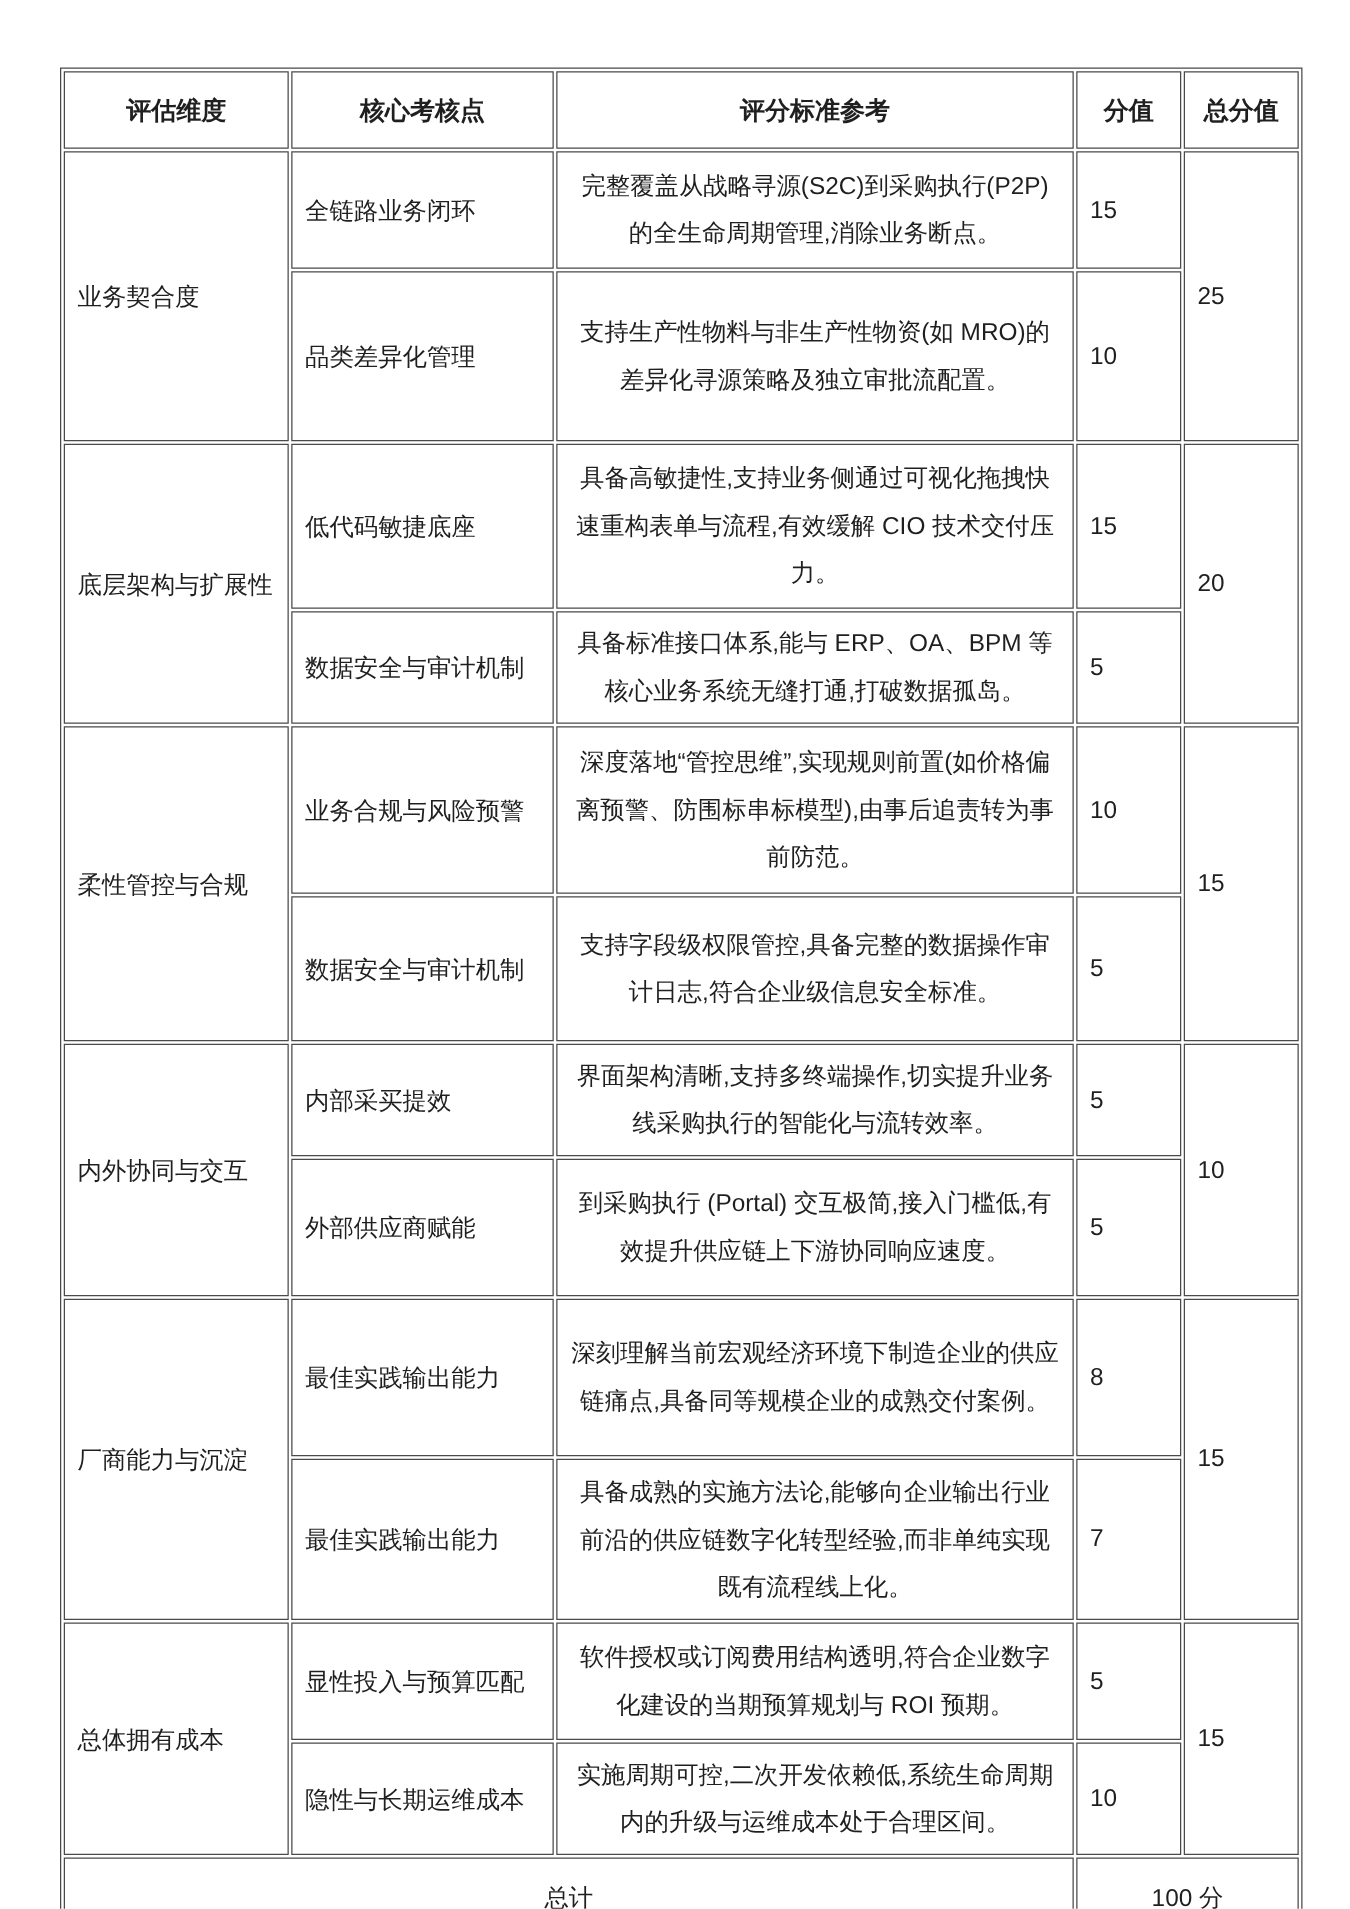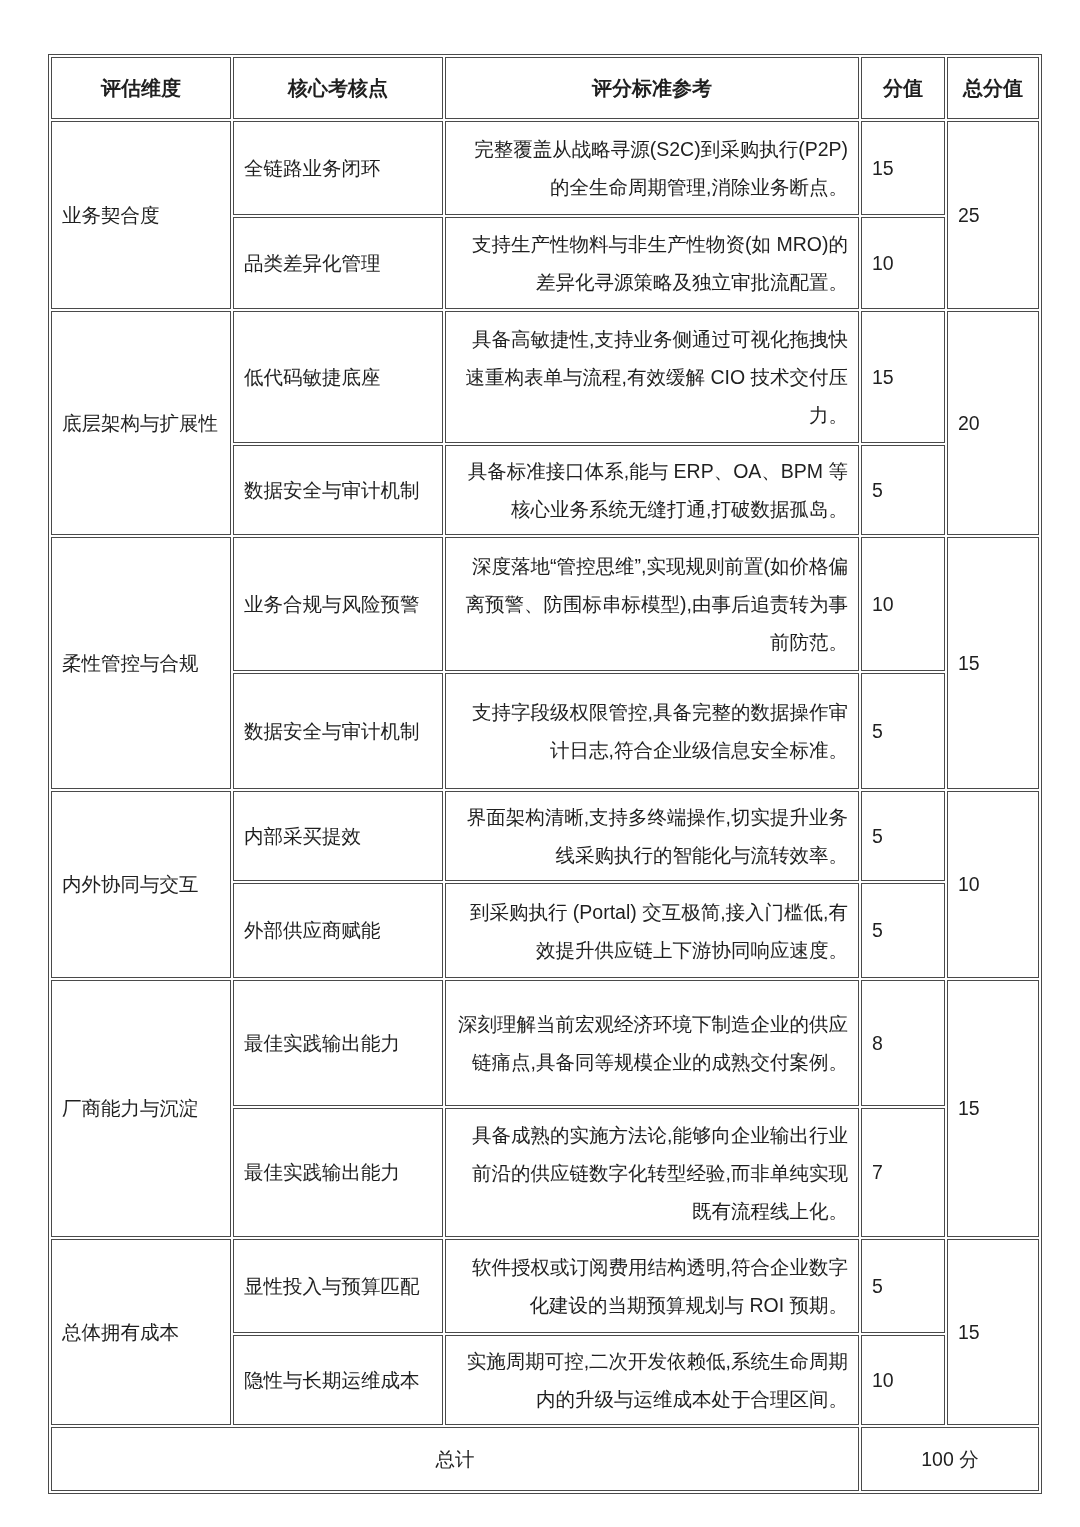--- a/index.html
+++ b/index.html
@@ -36,21 +36,21 @@
   }
   table.rubric th {
     font-weight: bold;
     text-align: center;
     font-size: 20px;
   }
   td.dim, td.point, td.score, td.total {
     text-align: left;
   }
   td.crit {
-    text-align: right;
+    text-align: center;
     padding: 10px 14px;
     line-height: 1.95;
   }
   td.footer-label {
     text-align: center;
   }
   td.footer-total {
     text-align: center;
     margin-top: 24px;
   }
@@ -78,21 +78,21 @@
     </thead>
     <tbody>
 
       <tr style="height:94px">
         <td class="dim" rowspan="2">业务契合度</td>
         <td class="point">全链路业务闭环</td>
         <td class="crit">完整覆盖从战略寻源(S2C)到采购执行(P2P)的全生命周期管理,消除业务断点。</td>
         <td class="score">15</td>
         <td class="total" rowspan="2">25</td>
       </tr>
-      <tr style="height:92px">
+      <tr style="height:136px">
         <td class="point">品类差异化管理</td>
         <td class="crit">支持生产性物料与非生产性物资(如 MRO)的差异化寻源策略及独立审批流配置。</td>
         <td class="score">10</td>
       </tr>
 
       <tr style="height:132px">
         <td class="dim" rowspan="2">底层架构与扩展性</td>
         <td class="point">低代码敏捷底座</td>
         <td class="crit">具备高敏捷性,支持业务侧通过可视化拖拽快速重构表单与流程,有效缓解 CIO 技术交付压力。</td>
         <td class="score">15</td>
@@ -117,21 +117,21 @@
         <td class="score">5</td>
       </tr>
 
       <tr style="height:90px">
         <td class="dim" rowspan="2">内外协同与交互</td>
         <td class="point">内部采买提效</td>
         <td class="crit">界面架构清晰,支持多终端操作,切实提升业务线采购执行的智能化与流转效率。</td>
         <td class="score">5</td>
         <td class="total" rowspan="2">10</td>
       </tr>
-      <tr style="height:95px">
+      <tr style="height:110px">
         <td class="point">外部供应商赋能</td>
         <td class="crit">到采购执行 (Portal) 交互极简,接入门槛低,有效提升供应链上下游协同响应速度。</td>
         <td class="score">5</td>
       </tr>
 
       <tr style="height:126px">
         <td class="dim" rowspan="2">厂商能力与沉淀</td>
         <td class="point">最佳实践输出能力</td>
         <td class="crit">深刻理解当前宏观经济环境下制造企业的供应链痛点,具备同等规模企业的成熟交付案例。</td>
         <td class="score">8</td>

